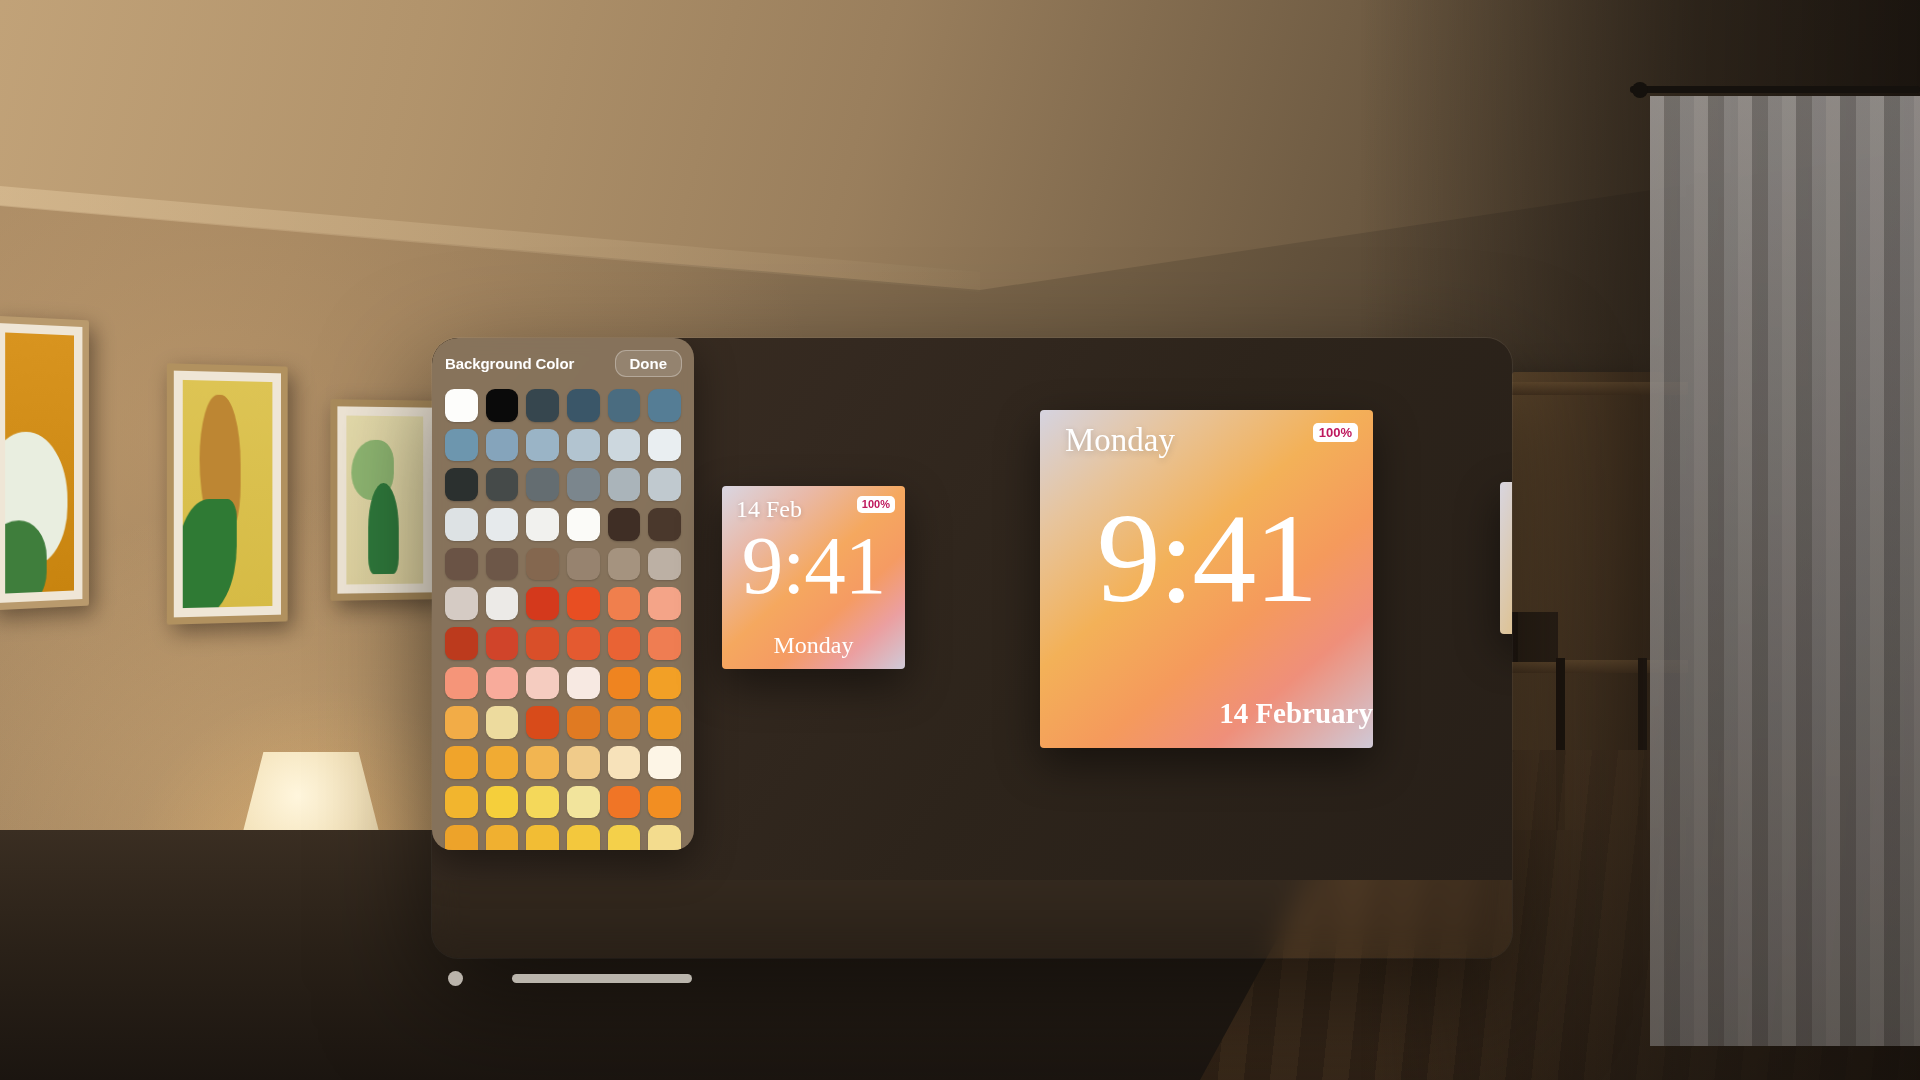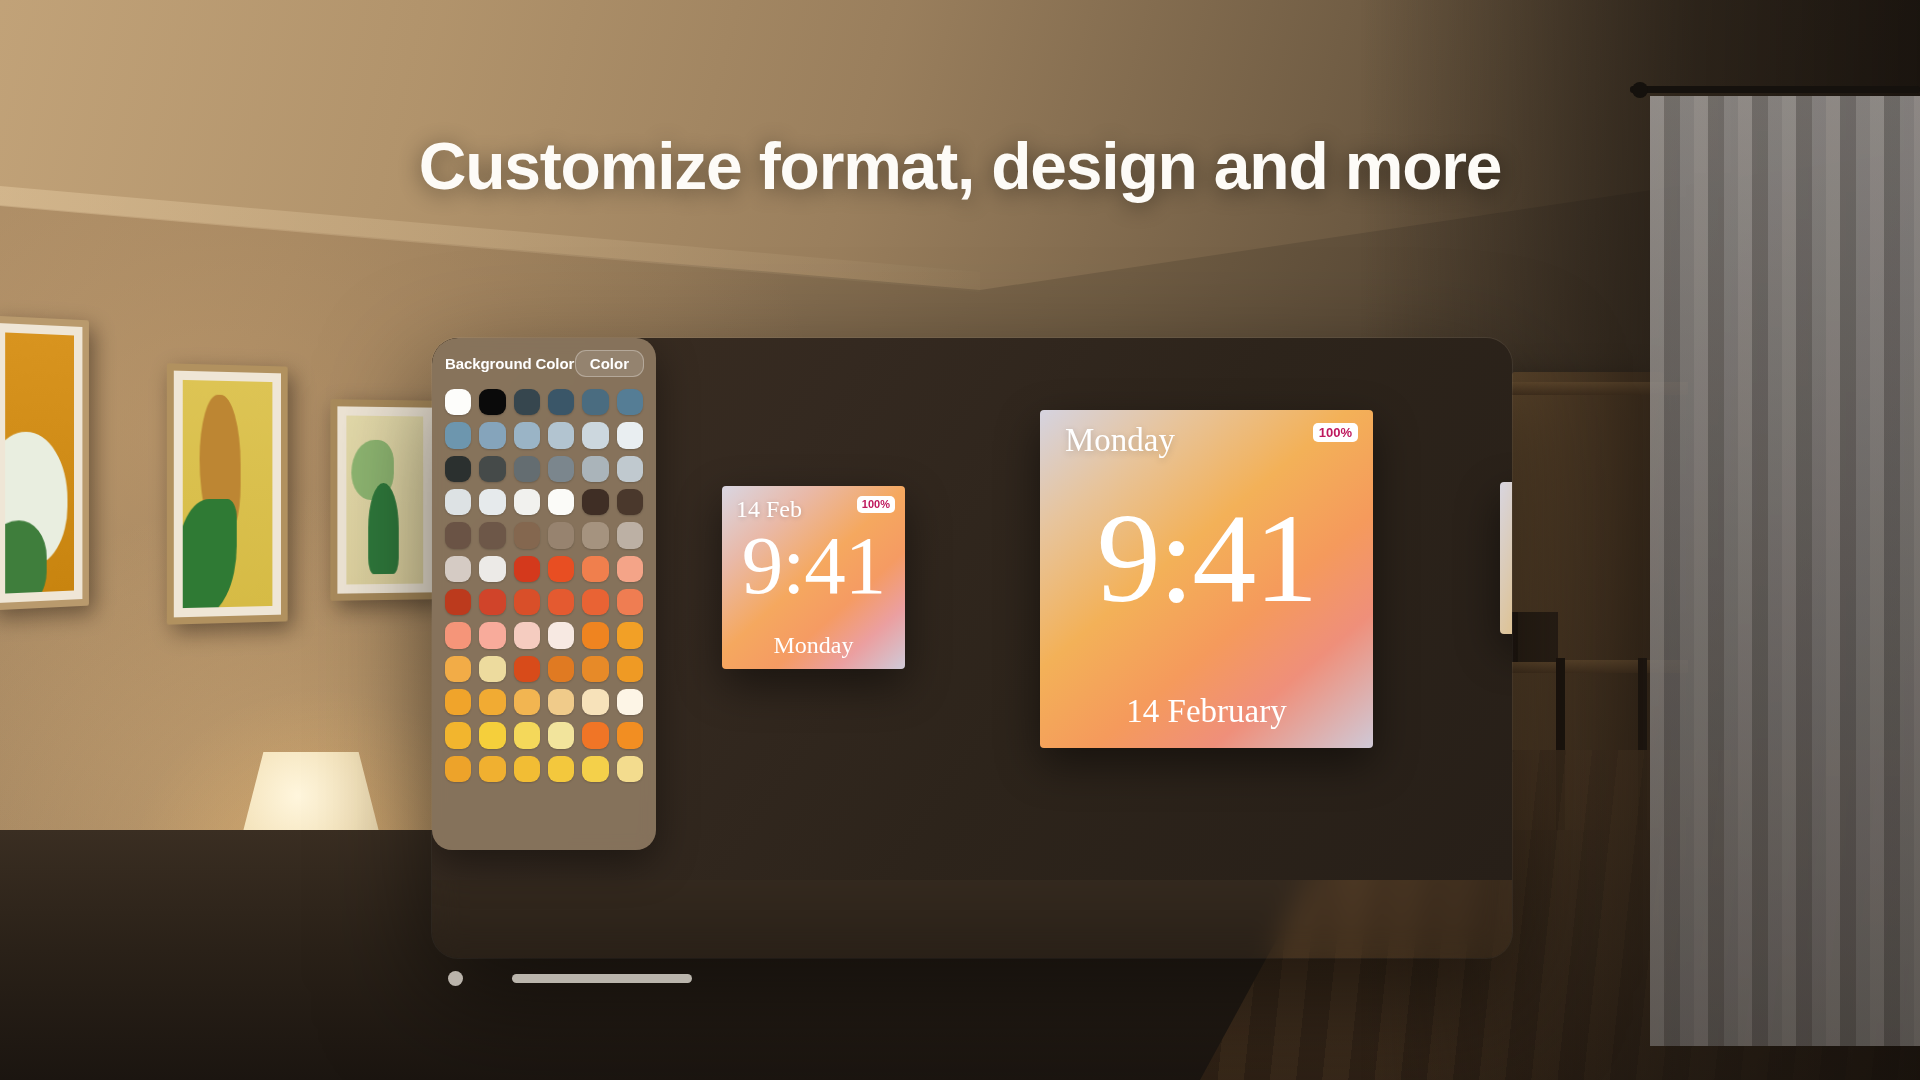--- a/index.html
+++ b/index.html
@@ -144,21 +144,21 @@
   }
   .back-btn svg { width:17px; height:17px; }
   .win-title { font-size:27px; font-weight:700; color:#fdfaf4; letter-spacing:.2px; }
   .win-body {
     position:relative; height:542px;
     background:linear-gradient(125deg,#3a2d21 0%, #342920 30%, #2d241b 58%, #271f18 100%);
   }
 
   
   .color-panel {
-    position:absolute; left:0px; top:0px; width:224px; height:512px;
+    position:absolute; left:0px; top:0px; width:262px; height:512px;
     background:rgba(168,146,117,.70);
     border-radius:20px; overflow:hidden;
     box-shadow:0 14px 40px rgba(0,0,0,.42);
     backdrop-filter:blur(8px);
   }
   .cp-header { display:flex; align-items:center; justify-content:space-between; padding:12px 12px 8px 13px; }
   .cp-title { font-size:15px; font-weight:700; color:#fff; letter-spacing:-.1px; }
   .done-btn {
     font-size:15px; font-weight:700; color:#fff; cursor:pointer;
     background:rgba(255,255,255,.12); border:1px solid rgba(255,255,255,.30);
@@ -190,21 +190,21 @@
   .w-small .time { position:absolute; left:0; right:0; top:38px; text-align:center; font-size:83px; line-height:1; letter-spacing:-1px; }
   .w-small .lbl-bot { position:absolute; left:0; right:0; bottom:10px; text-align:center; font-size:24px; }
 
   .w-large {
     left:608px; top:72px; width:333px; height:338px;
     background:linear-gradient(140deg,#d5d3e0 0%, #e7c49c 20%, #f3b158 42%, #f59a5c 62%, #ef8f7a 78%, #cfc9d7 100%);
   }
   .w-large .badge { right:15px; top:13px; font-size:13px; padding:3px 6px; }
   .w-large .lbl-top { position:absolute; left:25px; top:12px; font-size:33px; text-shadow:0 2px 7px rgba(0,0,0,.18); }
   .w-large .time { position:absolute; left:0; right:0; top:84px; text-align:center; font-size:128px; line-height:1; letter-spacing:-2px; }
-  .w-large .lbl-bot { position:absolute; left:0; right:0; bottom:18px; text-align:center; font-size:33px; }
+  .w-large .lbl-bot { position:absolute; left:0; right:0; bottom:18px; text-align:right; font-size:29px;font-weight:bold; }
 
   .w-wide {
     left:1068px; top:144px; width:300px; height:152px;
     background:linear-gradient(108deg,#d8d5df 0%, #ddc49b 16%, #f2b558 42%, #f6a043 70%, #f59a47 100%);
   }
 
   
   .hint-bar { position:absolute; left:0; right:0; bottom:22px; display:flex; align-items:center; justify-content:center; gap:14px; }
   .hint-close {
     width:34px; height:34px; border-radius:50%; flex:none; cursor:pointer;
@@ -268,33 +268,32 @@
 
     <div class="floor"></div>
     <div class="floor-right"></div>
     <div class="wall-right-dark"></div>
     <div class="curtain"></div>
     <div class="curtain-shade"></div>
     <div class="curtain-rod"></div>
     <div class="curtain-knob"></div>
   </div>
 
-  <div class="headline">Customize format, design and more</div>
 
   <div class="win-shadow-strip"></div>
 
   <div class="editor-window">
 
 
     <div class="win-body">
 
       <div class="color-panel">
         <div class="cp-header">
           <div class="cp-title">Background Color</div>
-          <div class="done-btn">Color</div>
+          <div class="done-btn">Done</div>
         </div>
         <div class="swatch-grid" id="swatch-grid">
             <div class="swatch" title="#fdfdfb" style="background: rgb(253, 253, 251);"></div>
             <div class="swatch" title="#0a0a0a" style="background: rgb(10, 10, 10);"></div>
             <div class="swatch" title="#36464e" style="background: rgb(54, 70, 78);"></div>
             <div class="swatch" title="#3a5668" style="background: rgb(58, 86, 104);"></div>
             <div class="swatch" title="#4a6c80" style="background: rgb(74, 108, 128);"></div>
             <div class="swatch" title="#557d95" style="background: rgb(85, 125, 149);"></div>
             <div class="swatch" title="#6d96ae" style="background: rgb(109, 150, 174);"></div>
             <div class="swatch" title="#85a4bb" style="background: rgb(133, 164, 187);"></div>

